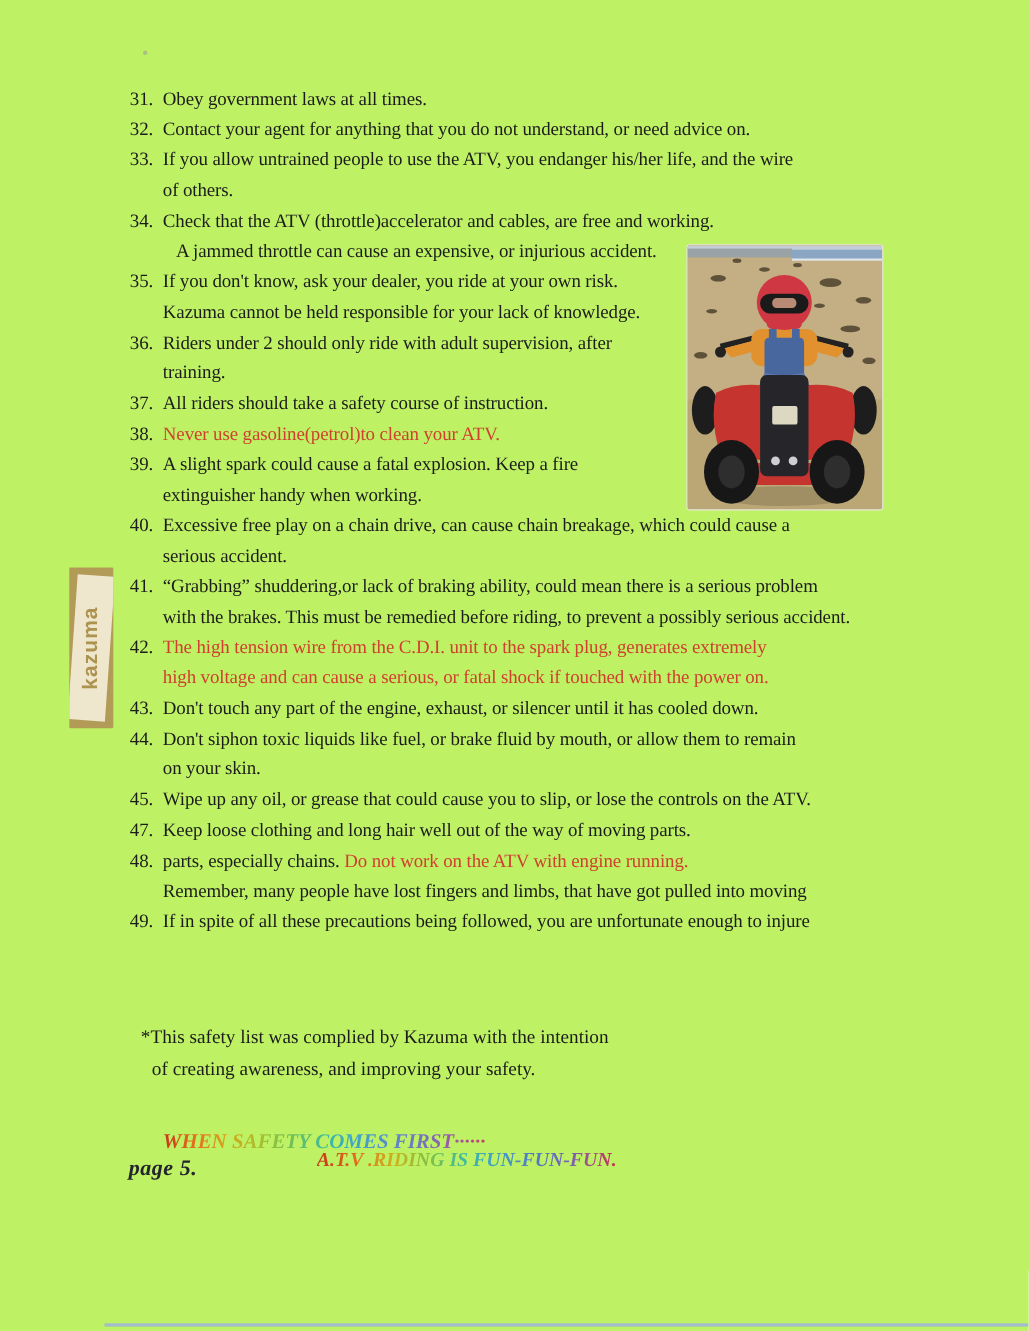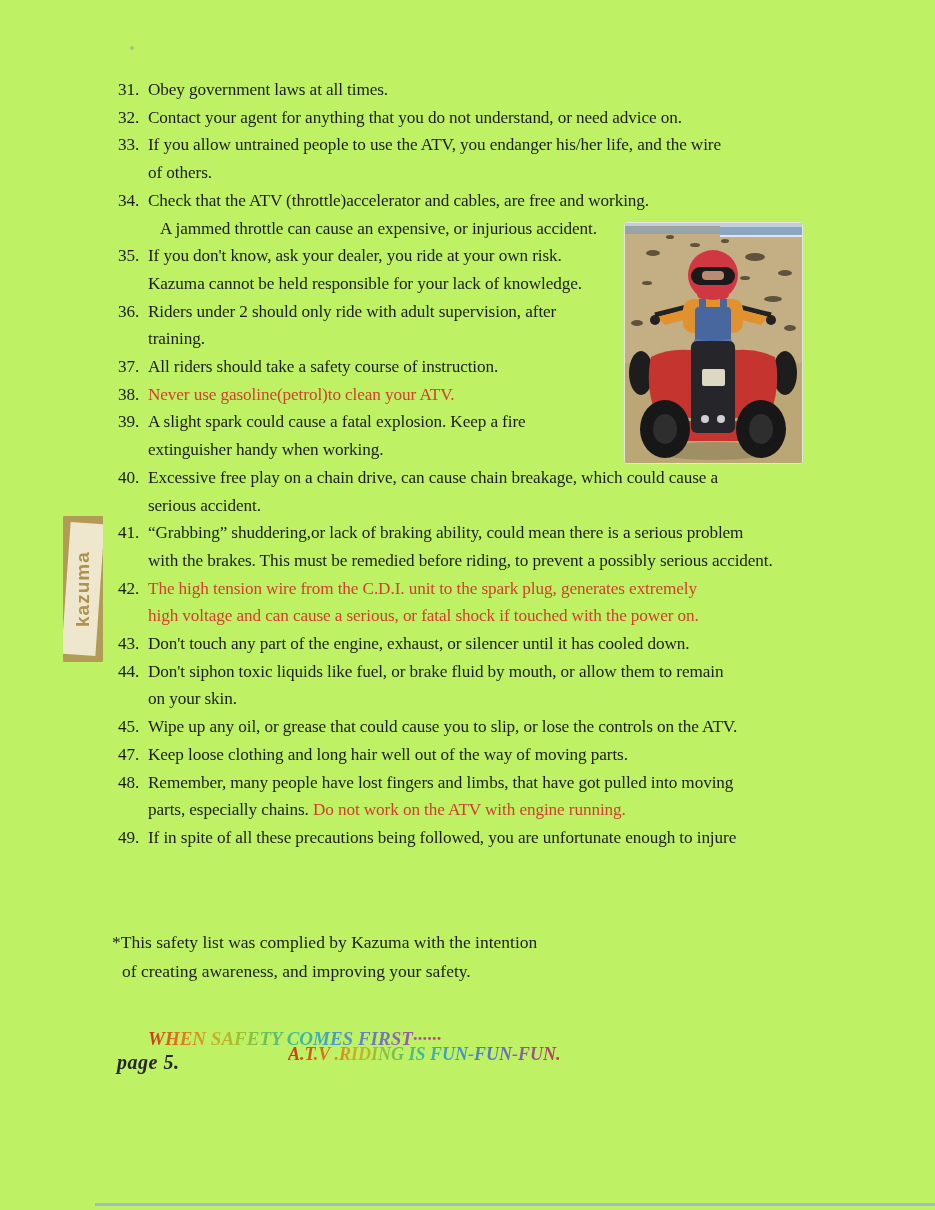--- a/index.html
+++ b/index.html
@@ -45,21 +45,21 @@
     background:#efe7cd;transform:rotate(4deg);
   }
   .logo .vtext{
     position:absolute;inset:0;display:flex;align-items:center;justify-content:center;
     writing-mode:vertical-rl;transform:rotate(180deg);
     font-family:"Liberation Sans", sans-serif;font-weight:bold;
     font-size:19px;letter-spacing:1px;color:#ad9350;
   }
 
   
-  .footnote{position:absolute;left:112px;top:928px;font-size:17.5px;line-height:28.5px;}
+  .footnote{position:absolute;left:128px;top:928px;font-size:17.5px;line-height:28.5px;}
   .footnote .l2{padding-left:10px;}
 
   
   .rainbow{
     color:transparent;-webkit-text-fill-color:transparent;
     -webkit-background-clip:text;background-clip:text;
     font-style:italic;font-weight:bold;white-space:nowrap;
   }
   .slogan1{
     position:absolute;left:148px;top:1028px;font-size:19px;
@@ -153,22 +153,22 @@
     <li class="item">
       <span class="num">45.</span>
       <div class="ln">Wipe up any oil, or grease that could cause you to slip, or lose the controls on the ATV.</div>
     </li>
     <li class="item">
       <span class="num">47.</span>
       <div class="ln">Keep loose clothing and long hair well out of the way of moving parts.</div>
     </li>
     <li class="item">
       <span class="num">48.</span>
+      <div class="ln"><span>parts, especially chains. </span><span class="red">Do not work on the ATV with engine running.</span></div>
       <div class="ln">Remember, many people have lost fingers and limbs, that have got pulled into moving</div>
-      <div class="ln"><span>parts, especially chains. </span><span class="red">Do not work on the ATV with engine running.</span></div>
     </li>
     <li class="item">
       <span class="num">49.</span>
       <div class="ln">If in spite of all these precautions being followed, you are unfortunate enough to injure</div>
     </li>
   </ol>
 
   <div class="photo">
     <svg width="177" height="240" viewBox="0 0 177 240">
       <rect x="0" y="0" width="177" height="240" fill="#c4ae83"></rect>

